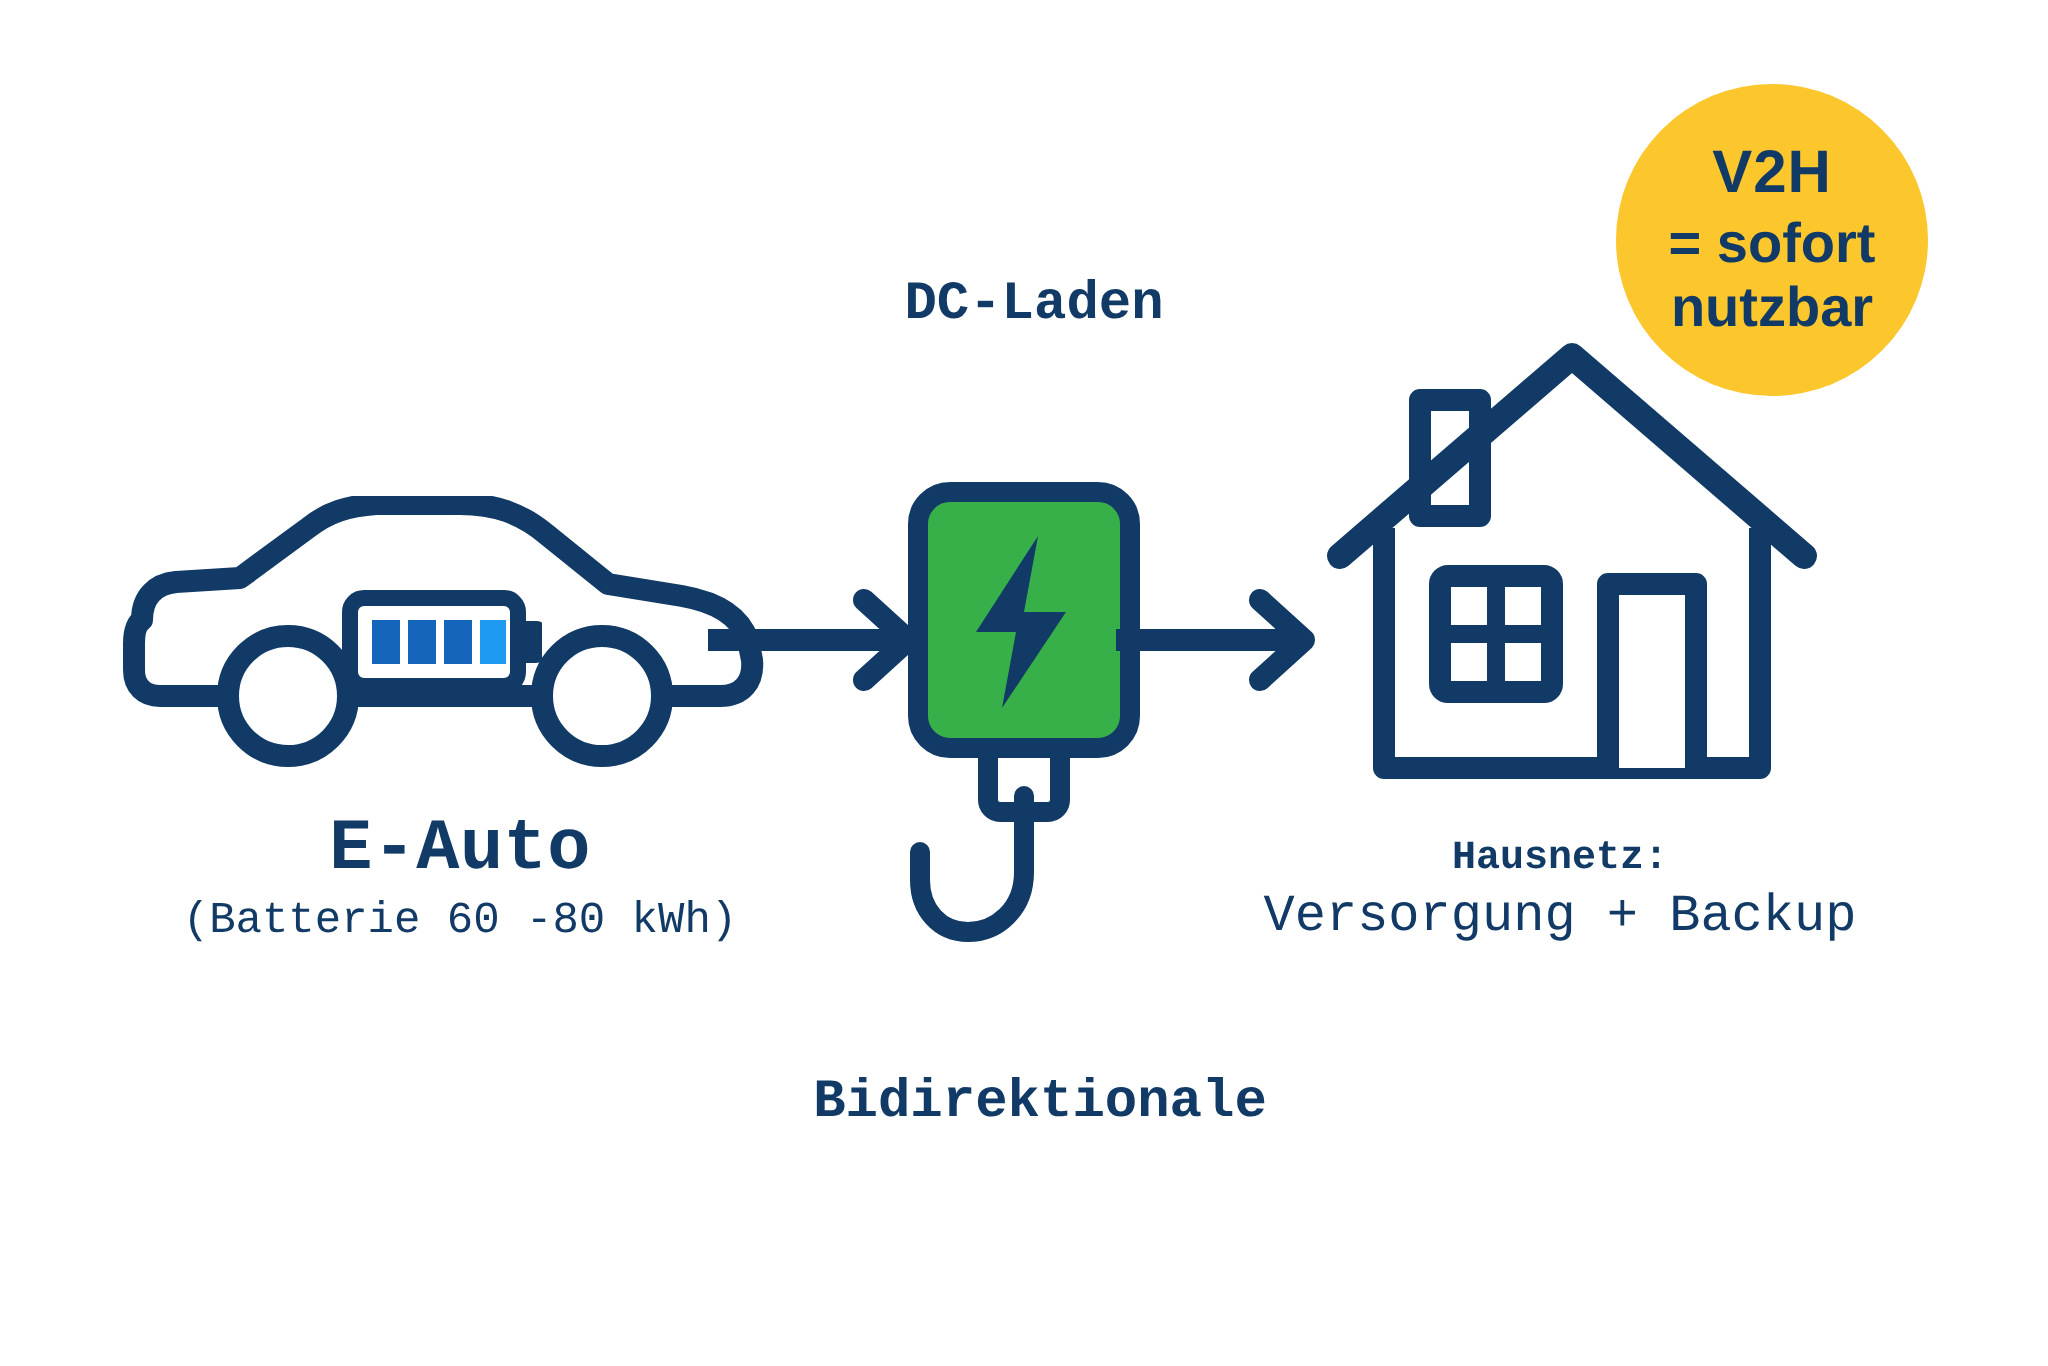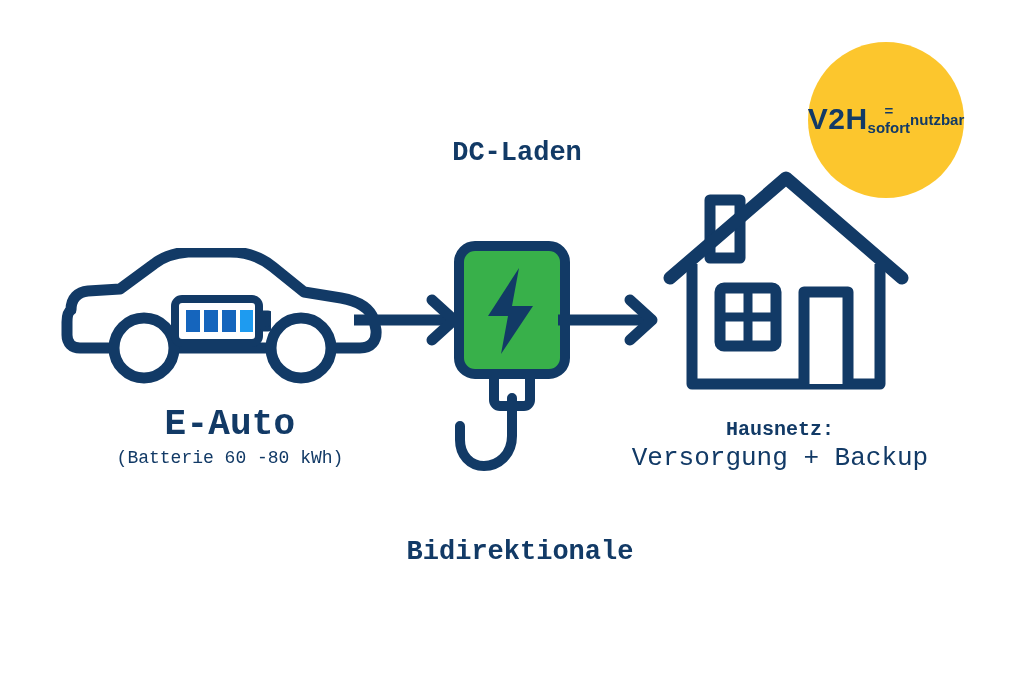--- a/index.html
+++ b/index.html
@@ -52,21 +52,21 @@
   #label-dc-laden .cap-bold { font-size: 27px; }
 
   
   #label-e-auto {
     left: 55px;
     top: 404px;
     width: 350px;
     font-size: 27px;
   }
   #label-e-auto .cap-bold { font-size: 36px; letter-spacing: .2px; }
-  #label-e-auto .cap-reg { font-size: 18px; margin-top: 2px; }
+  #label-e-auto .cap-reg { font-size: 22px; margin-top: 2px; }
 
   
   #label-wallbox {
     left: 378px;
     top: 513px;
     width: 284px;
     font-size: 27px;
   }
   #label-wallbox .cap-bold { font-size: 27px; margin-top: 24px; }
 
@@ -82,36 +82,36 @@
 
   
   #v2h-badge {
     left: 808px;
     top: 42px;
     width: 156px;
     height: 156px;
     border-radius: 50%;
     background: #FCC62D;
     display: flex;
-    flex-direction: row;
+    flex-direction: column;
     align-items: center;
     justify-content: center;
     color: #123A66;
     text-align: center;
     line-height: 1.13;
     user-select: none;
   }
   #v2h-badge .v2h-title {
     font-size: 30px;
     font-weight: bold;
     letter-spacing: .5px;
     margin-bottom: 2px;
   }
   #v2h-badge .v2h-sub {
-    font-size: 15px;
+    font-size: 28px;
     font-weight: bold;
   }
 
   svg { display: block; }
 </style>
 </head>
 <body>
 
 <div id="canvas">
 

